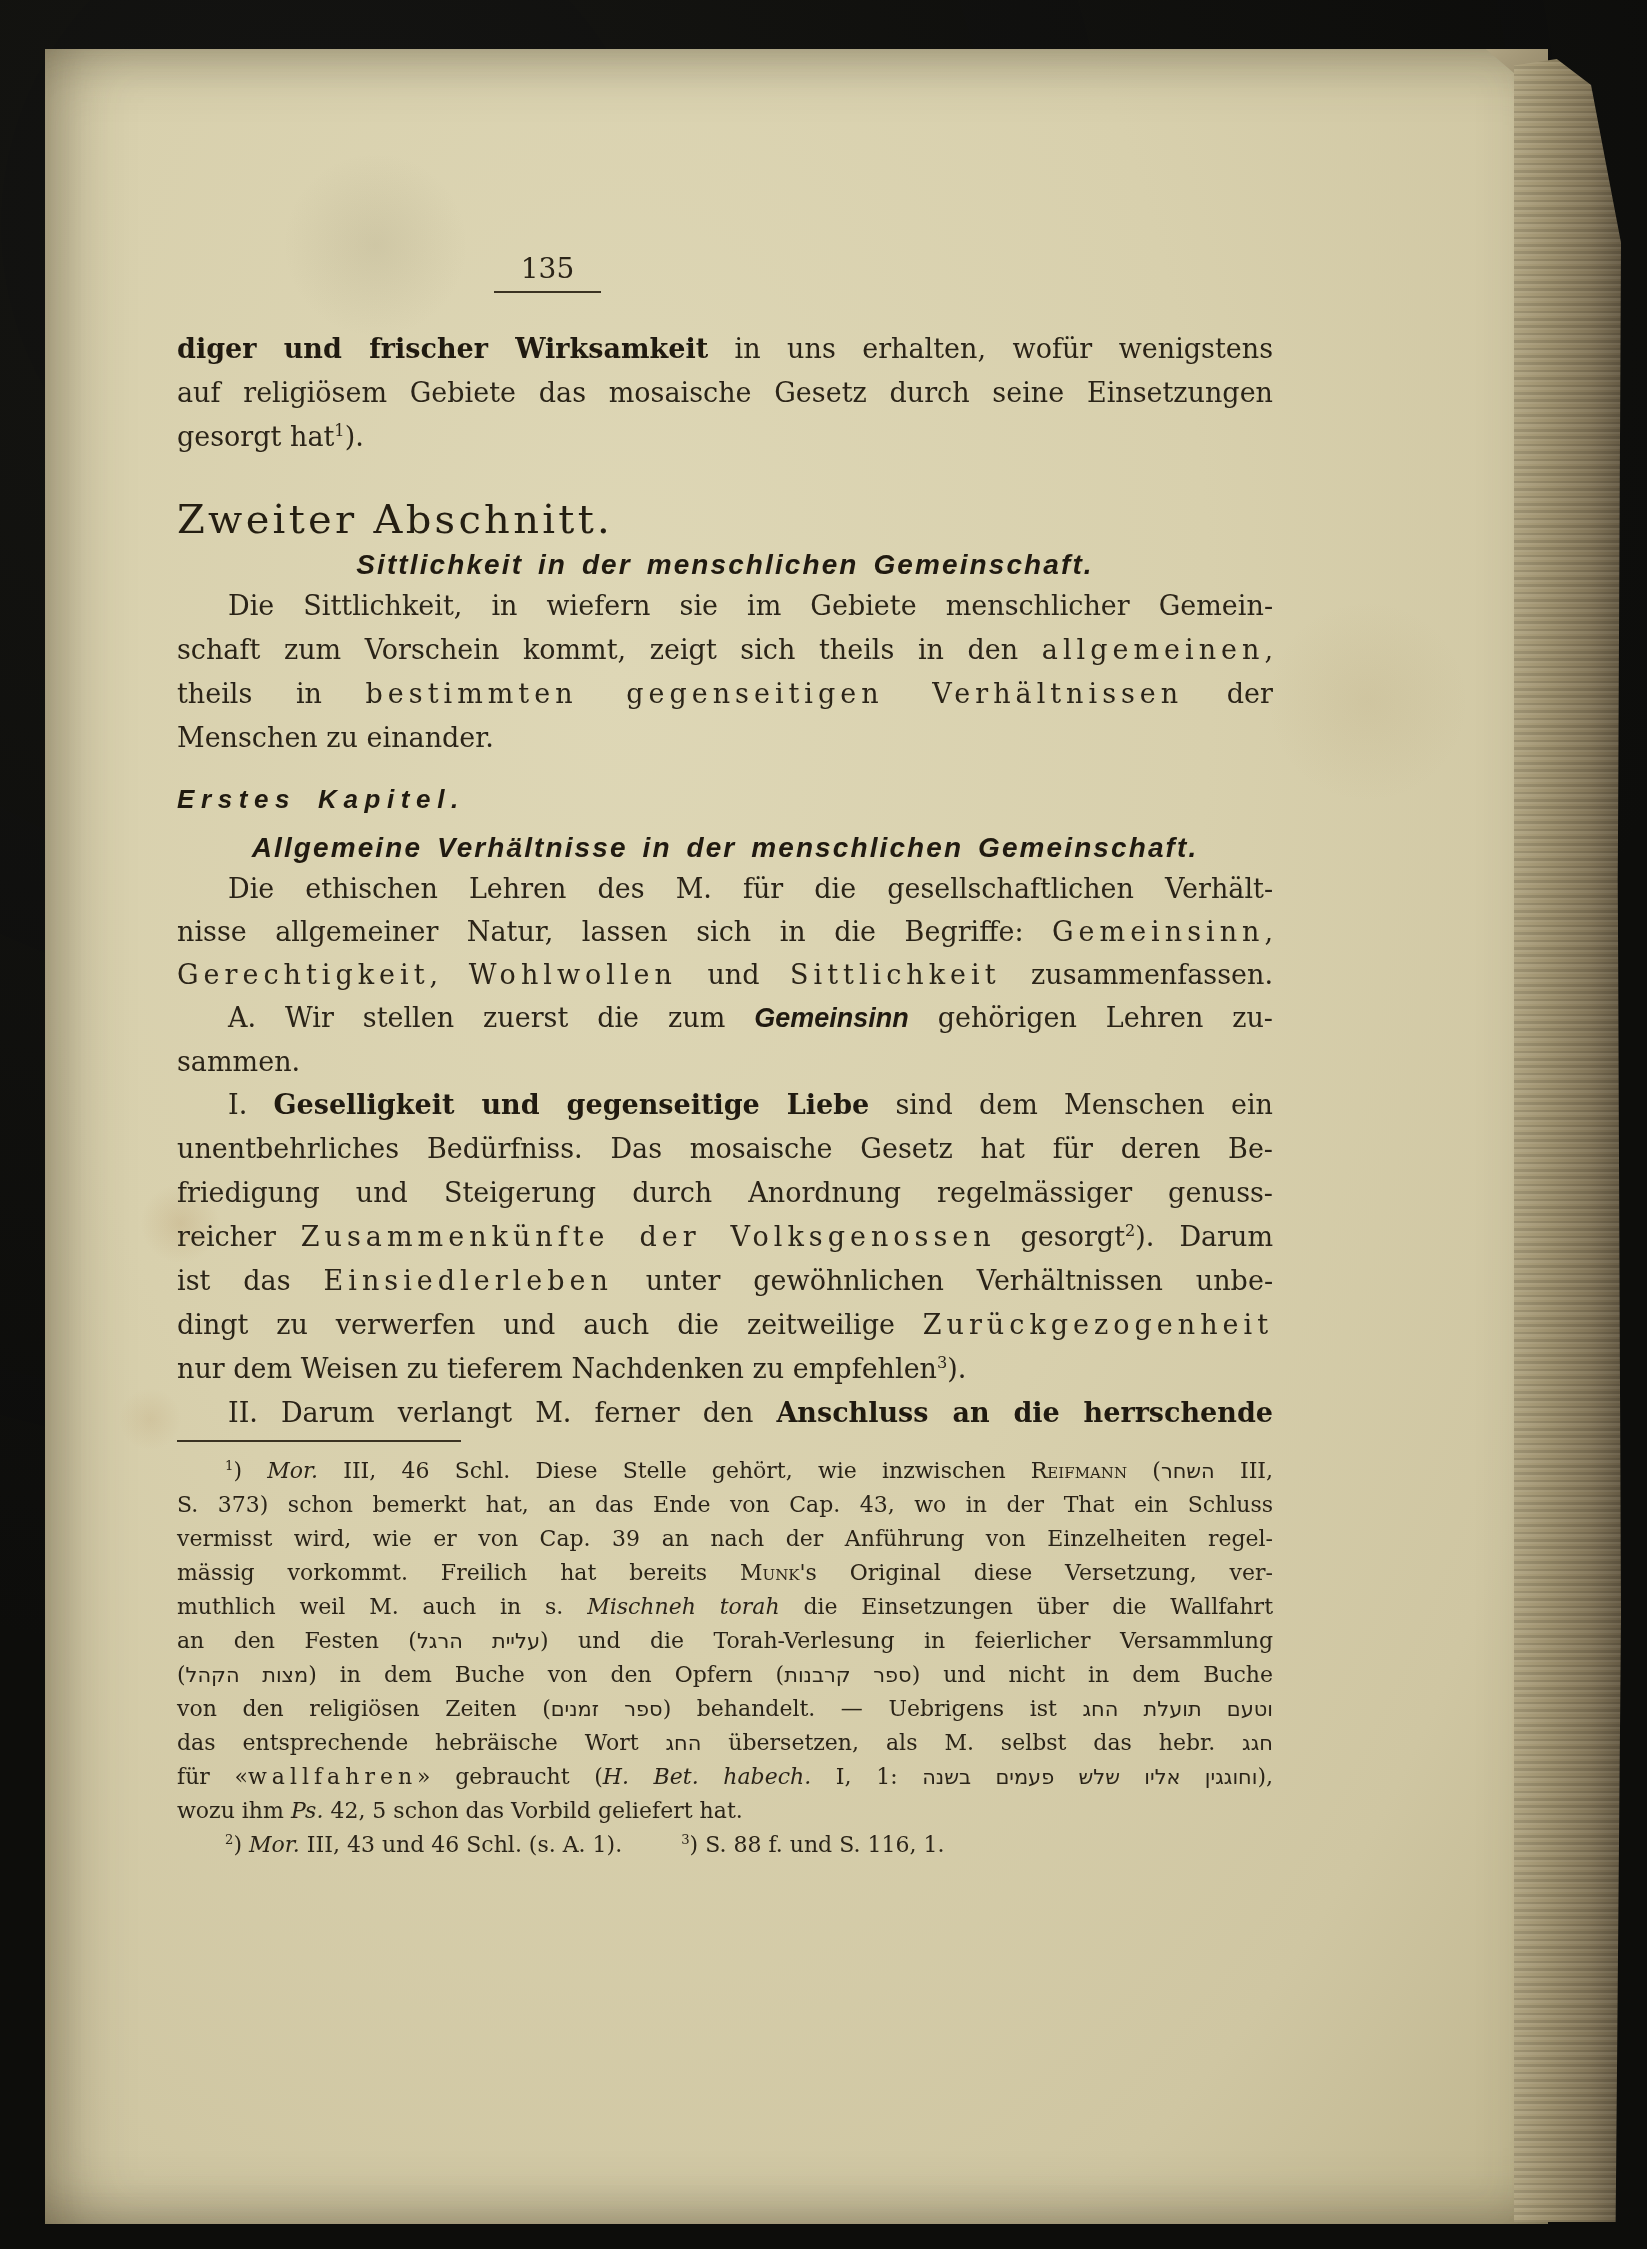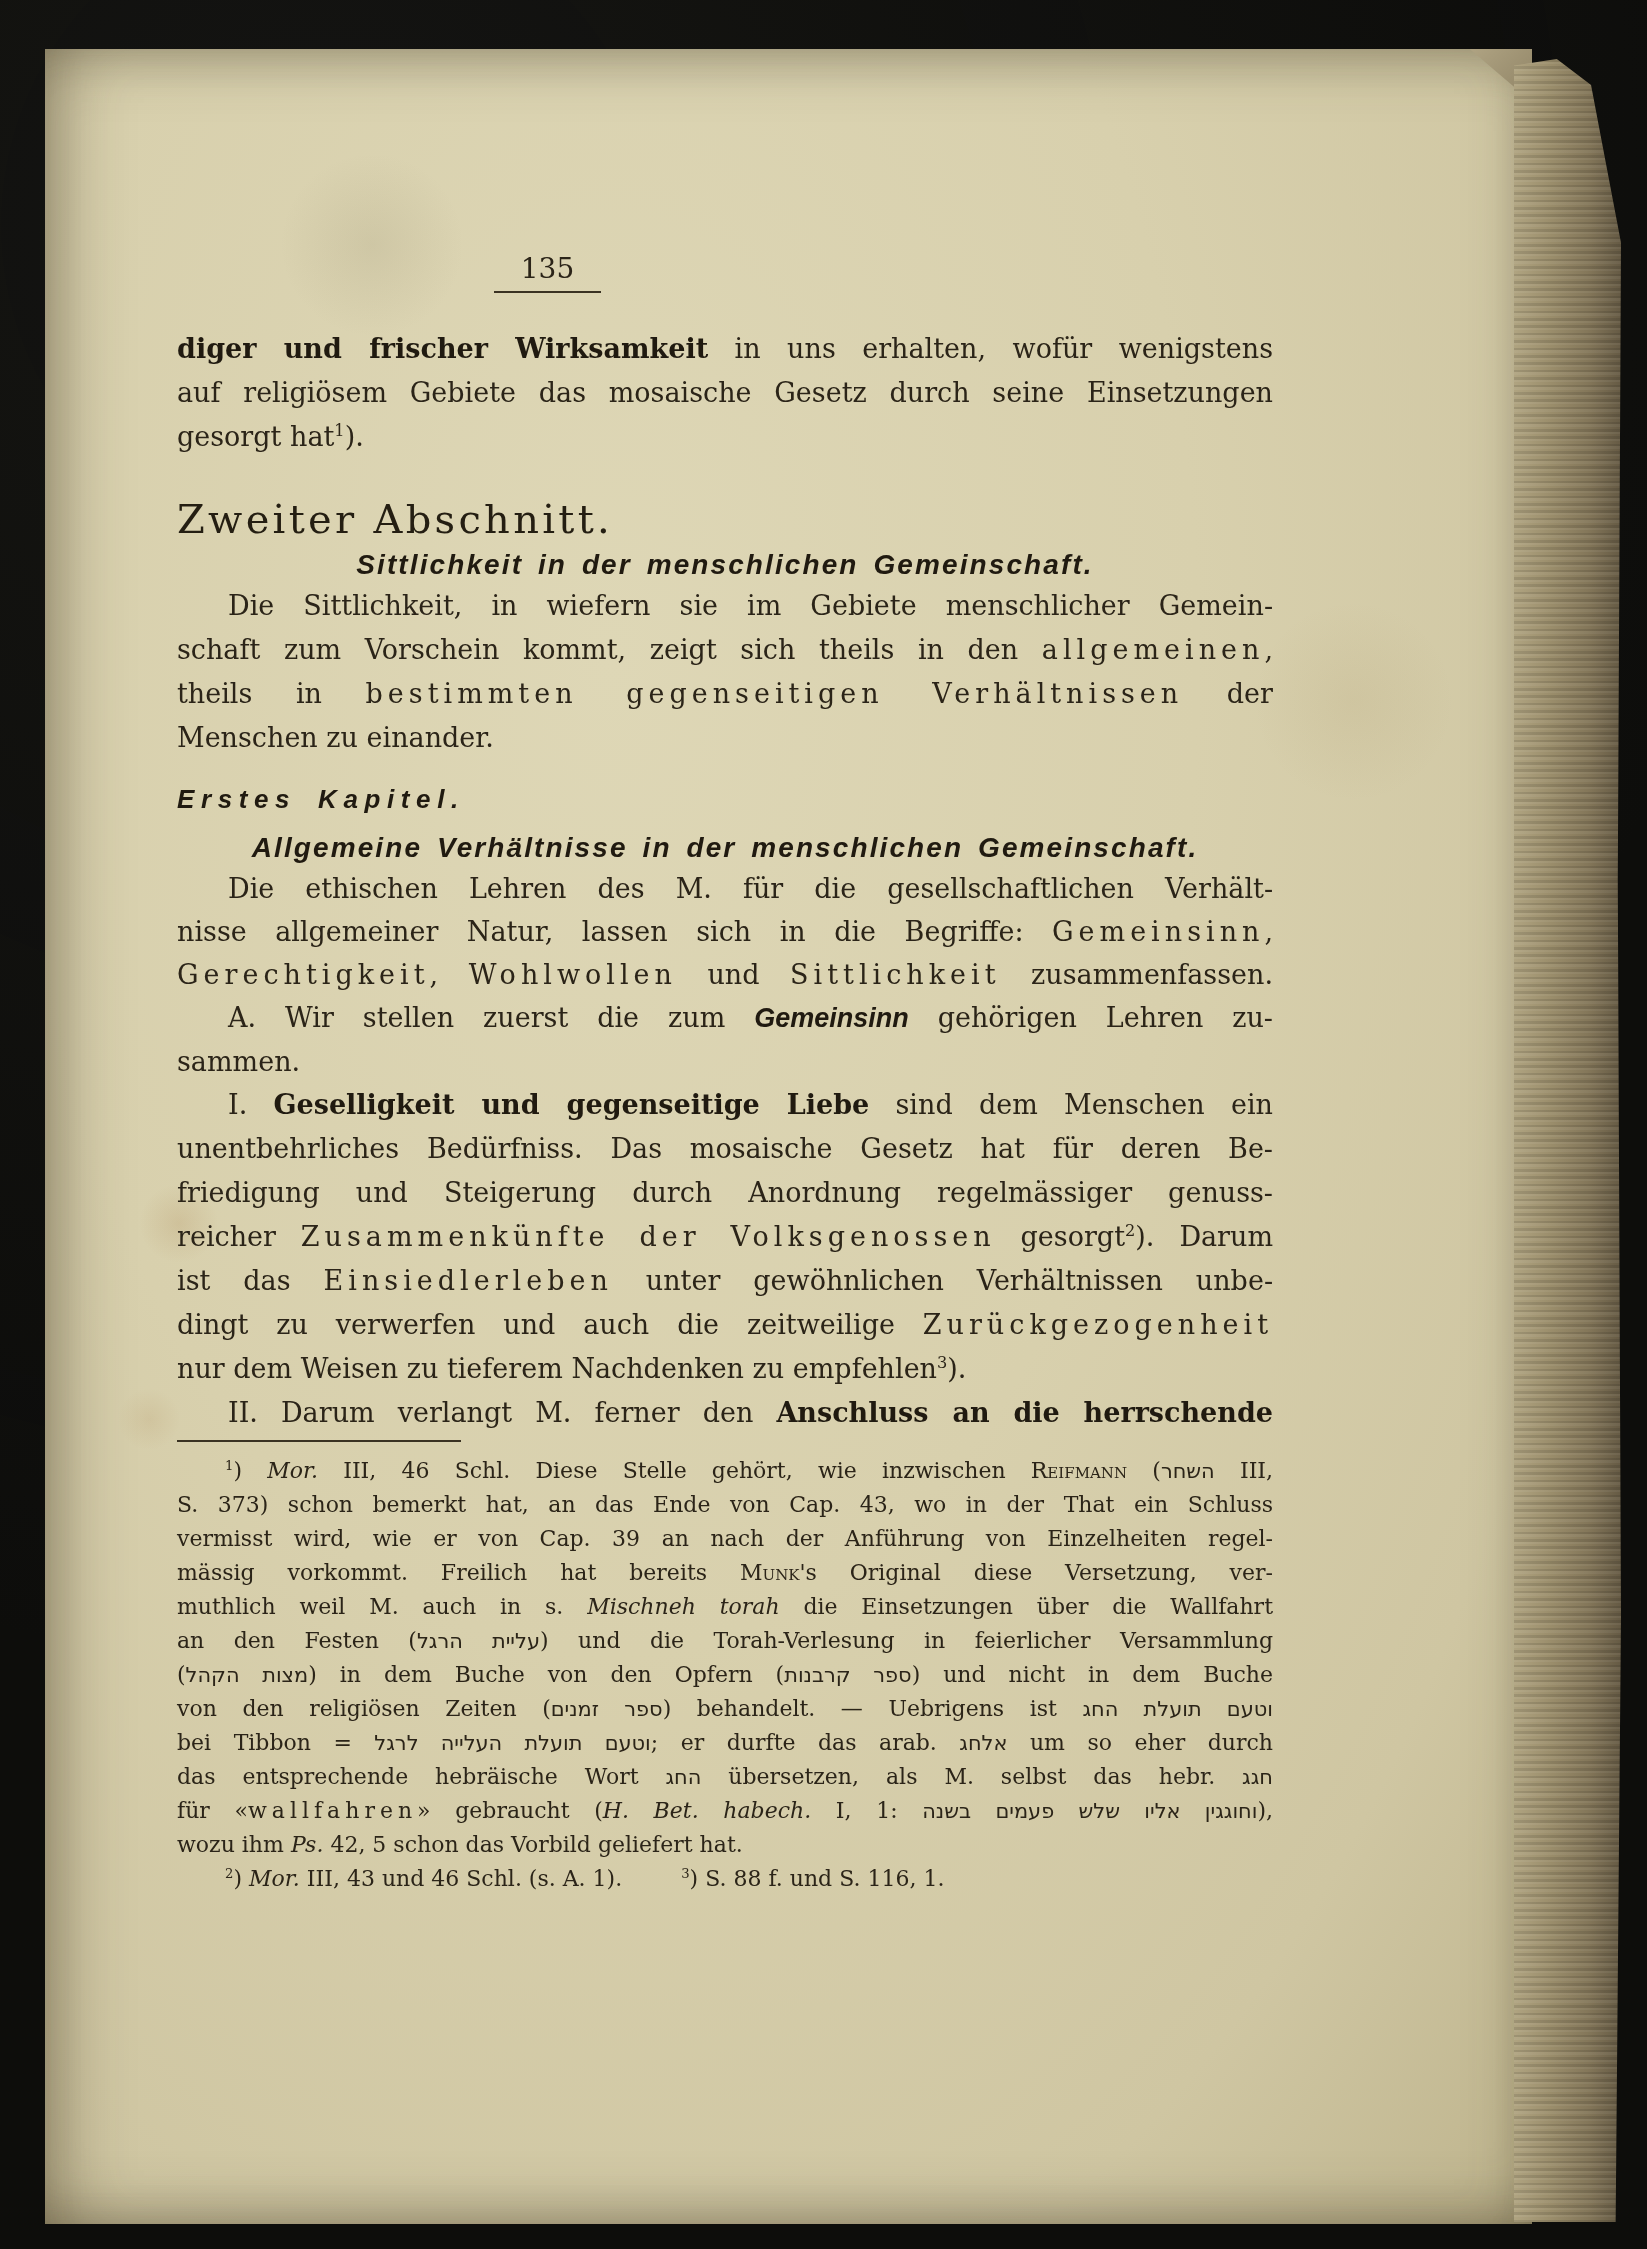--- a/index.html
+++ b/index.html
@@ -13,20 +13,21 @@
   
   .page{
     position:absolute;left:45px;top:49px;width:1487px;height:2175px;
     background:
       radial-gradient(ellipse at 38% 28%, #ded7b6 0%, #d8d0ad 45%, #cfc6a2 78%, #beb48d 100%);
     box-shadow:
       inset 45px 0 66px -25px rgba(60,50,30,.35),
       inset -33px 0 58px -25px rgba(70,60,40,.35),
       inset 0 37px 58px -25px rgba(70,60,40,.28),
       inset 0 -37px 58px -25px rgba(70,60,40,.30);
+    padding-left: 16px;
   }
   .page::before{ 
     content:"";position:absolute;inset:0;pointer-events:none;
     background:
       radial-gradient(circle at 9% 54%, rgba(150,100,40,.14), transparent 2.2%),
       radial-gradient(circle at 7% 63%, rgba(150,100,40,.10), transparent 1.6%),
       radial-gradient(circle at 22% 9%, rgba(120,110,80,.12), transparent 4%),
       radial-gradient(circle at 88% 30%, rgba(140,110,60,.08), transparent 5%);
   }
   .corner-fold{
@@ -126,21 +127,20 @@
     <div class="fns">
       <div>
         <div class="ln j ind"><sup>1</sup><span>) </span><span class="it">Mor.</span><span> III, 46 Schl.  Diese Stelle gehört, wie inzwischen </span><span class="sc">Reifmann</span><span> (</span><span class="he" dir="rtl" lang="he">השחר</span><span> III,</span></div>
         <div class="ln j">S. 373) schon bemerkt hat, an das Ende von Cap. 43, wo in der That ein Schluss</div>
         <div class="ln j">vermisst wird, wie er von Cap. 39 an nach der Anführung von Einzelheiten regel-</div>
         <div class="ln j"><span>mässig vorkommt.  Freilich hat bereits </span><span class="sc">Munk</span><span>'s Original diese Versetzung, ver-</span></div>
         <div class="ln j"><span>muthlich weil M. auch in s. </span><span class="it">Mischneh torah</span><span> die Einsetzungen über die Wallfahrt</span></div>
         <div class="ln j"><span>an den Festen (</span><span class="he" dir="rtl" lang="he">עליית הרגל</span><span>) und die Torah-Verlesung in feierlicher Versammlung</span></div>
         <div class="ln j"><span>(</span><span class="he" dir="rtl" lang="he">מצות הקהל</span><span>) in dem Buche von den Opfern (</span><span class="he" dir="rtl" lang="he">ספר קרבנות</span><span>) und nicht in dem Buche</span></div>
         <div class="ln j"><span>von den religiösen Zeiten (</span><span class="he" dir="rtl" lang="he">ספר זמנים</span><span>) behandelt. — Uebrigens ist </span><span class="he" dir="rtl" lang="he">וטעם תועלת החג</span></div>
-        <div class="ln j"><span>bei Tibbon = </span><span class="he" dir="rtl" lang="he">וטעם תועלת העלייה לרגל</span><span>; er durfte das arab. </span><span class="he" dir="rtl" lang="he">אלחג</span><span> um so eher durch</span></div>
         <div class="ln j"><span>das entsprechende hebräische Wort </span><span class="he" dir="rtl" lang="he">החג</span><span> übersetzen, als M. selbst das hebr. </span><span class="he" dir="rtl" lang="he">חגג</span></div>
         <div class="ln j"><span>für «</span><span class="sp">wallfahren</span><span>» gebraucht (</span><span class="it">H. Bet. habech.</span><span> I, 1: </span><span class="he" dir="rtl" lang="he">וחוגגין אליו שלש פעמים בשנה</span><span>),</span></div>
         <div class="ln"><span>wozu ihm </span><span class="it">Ps.</span><span> 42, 5 schon das Vorbild geliefert hat.</span></div>
       </div>
       <div class="ln ind"><sup>2</sup><span>) </span><span class="it">Mor.</span><span> III, 43 und 46 Schl. (s. A. 1).</span><span class="gap"></span><sup>3</sup><span>) S. 88 f. und S. 116, 1.</span></div>
     </div>
 
   </div>
 </div>
 

